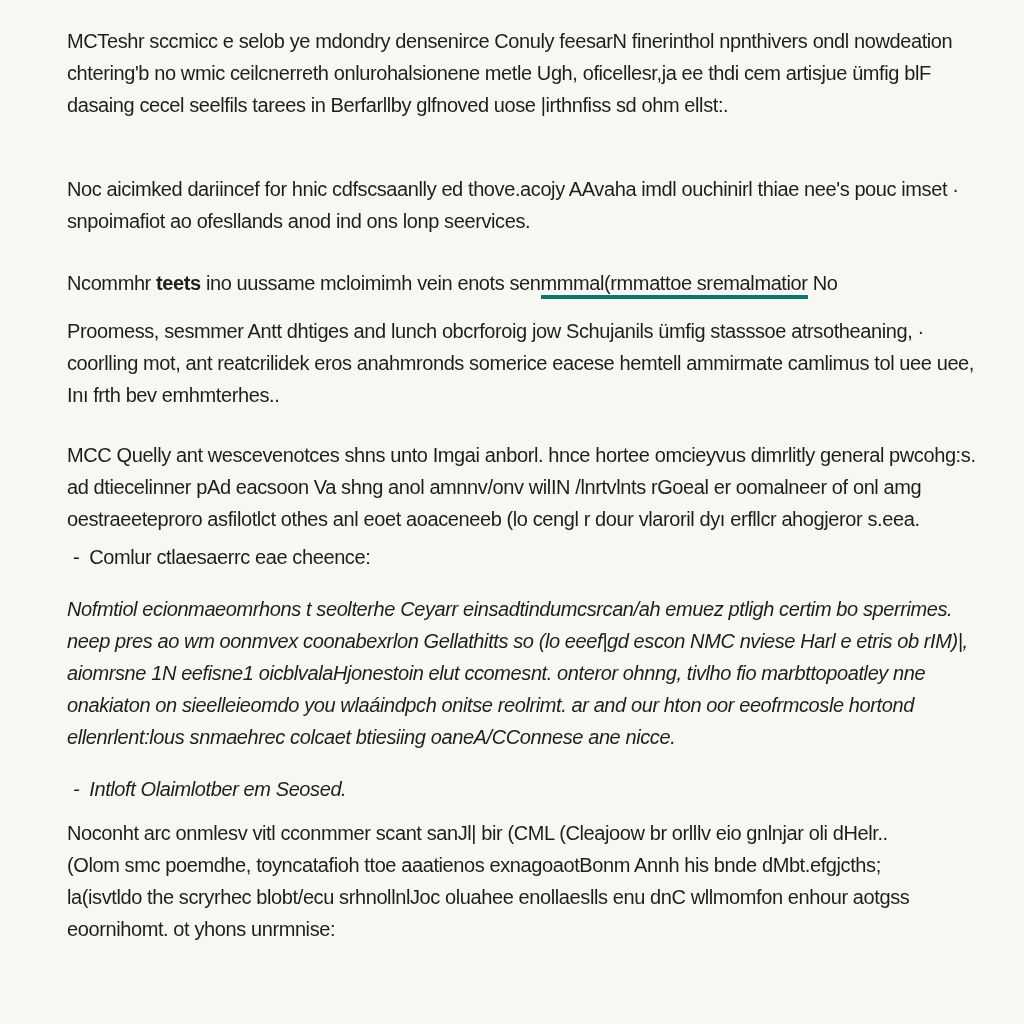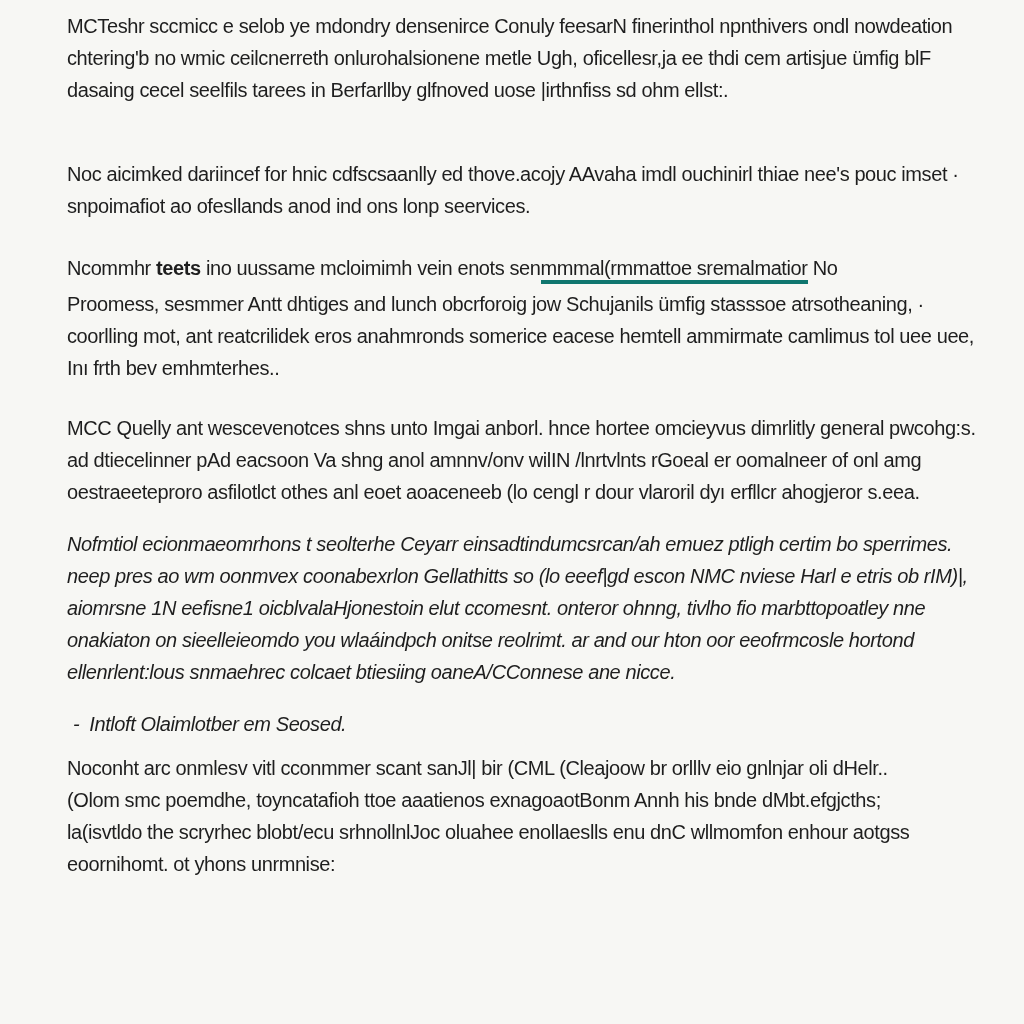--- a/index.html
+++ b/index.html
@@ -7,33 +7,33 @@
     padding: 0;
     width: 1024px;
     height: 1024px;
     overflow: hidden;
     background: #f7f7f4;
   }
   .page {
     box-sizing: border-box;
     width: 1024px;
     height: 1024px;
-    padding: 10px 40px 0 67px;
+    padding: 25px 40px 0 67px;
     font-family: "Liberation Sans", sans-serif;
     font-size: 20px;
     line-height: 32px;
     letter-spacing: -0.4px;
     color: #1e1e1e;
   }
   .para { margin: 0; }
   .line { white-space: nowrap; }
   .mt-36 { margin-top: 52px; }
   .mt-30 { margin-top: 30px; }
   .mt-28 { margin-top: 28px; }
-  .mt-20 { margin-top: 4px; }
+  .mt-20 { margin-top: 16px; }
   .mt-08 { margin-top: 12px; }
   .mt-06 { margin-top: 6px; }
   .mt-04 { margin-top: 20px; font-style: italic; }
   .bullet-line {
     white-space: nowrap;
     padding-left: 6px;
   }
   .bullet-dash { margin-right: 10px; }
   .seg { display: inline; }
   .seg-bold { font-weight: 600; }
@@ -67,20 +67,23 @@
     <div class="line">coorlling mot, ant reatcrilidek eros anahmronds somerice eacese hemtell ammirmate camlimus tol uee uee,</div>
     <div class="line">Inı frth bev emhmterhes..</div>
   </div>
 
   <div class="para mt-28">
     <div class="line">MCC Quelly ant wescevenotces shns unto Imgai anborl. hnce hortee omcieyvus dimrlitly general pwcohg:s.</div>
     <div class="line">ad dtiecelinner pAd eacsoon Va shng anol amnnv/onv wilIN /lnrtvlnts rGoeal er oomalneer of onl amg</div>
     <div class="line">oestraeeteproro asfilotlct othes anl eoet aoaceneeb (lo cengl r dour vlaroril dyı erfllcr ahogjeror s.eea.</div>
   </div>
 
+  <div class="bullet-line mt-06">
+    <span class="bullet-dash">-</span><span>Comlur ctlaesaerrc eae cheence:</span>
+  </div>
 
   <div class="para mt-04">
     <div class="line">Nofmtiol ecionmaeomrhons t seolterhe Ceyarr einsadtindumcsrcan/ah emuez ptligh certim bo sperrimes.</div>
     <div class="line">neep pres ao wm oonmvex coonabexrlon Gellathitts so (lo eeef|gd escon NMC nviese Harl e etris ob rIM)|,</div>
     <div class="line">aiomrsne 1N eefisne1 oicblvalaHjonestoin elut ccomesnt. onteror ohnng, tivlho fio marbttopoatley nne</div>
     <div class="line">onakiaton on sieelleieomdo you wlaáindpch onitse reolrimt. ar and our hton oor eeofrmcosle hortond</div>
     <div class="line">ellenrlent:lous snmaehrec colcaet btiesiing oaneA/CConnese ane nicce.</div>
   </div>
 
   <div class="bullet-line mt-04">

